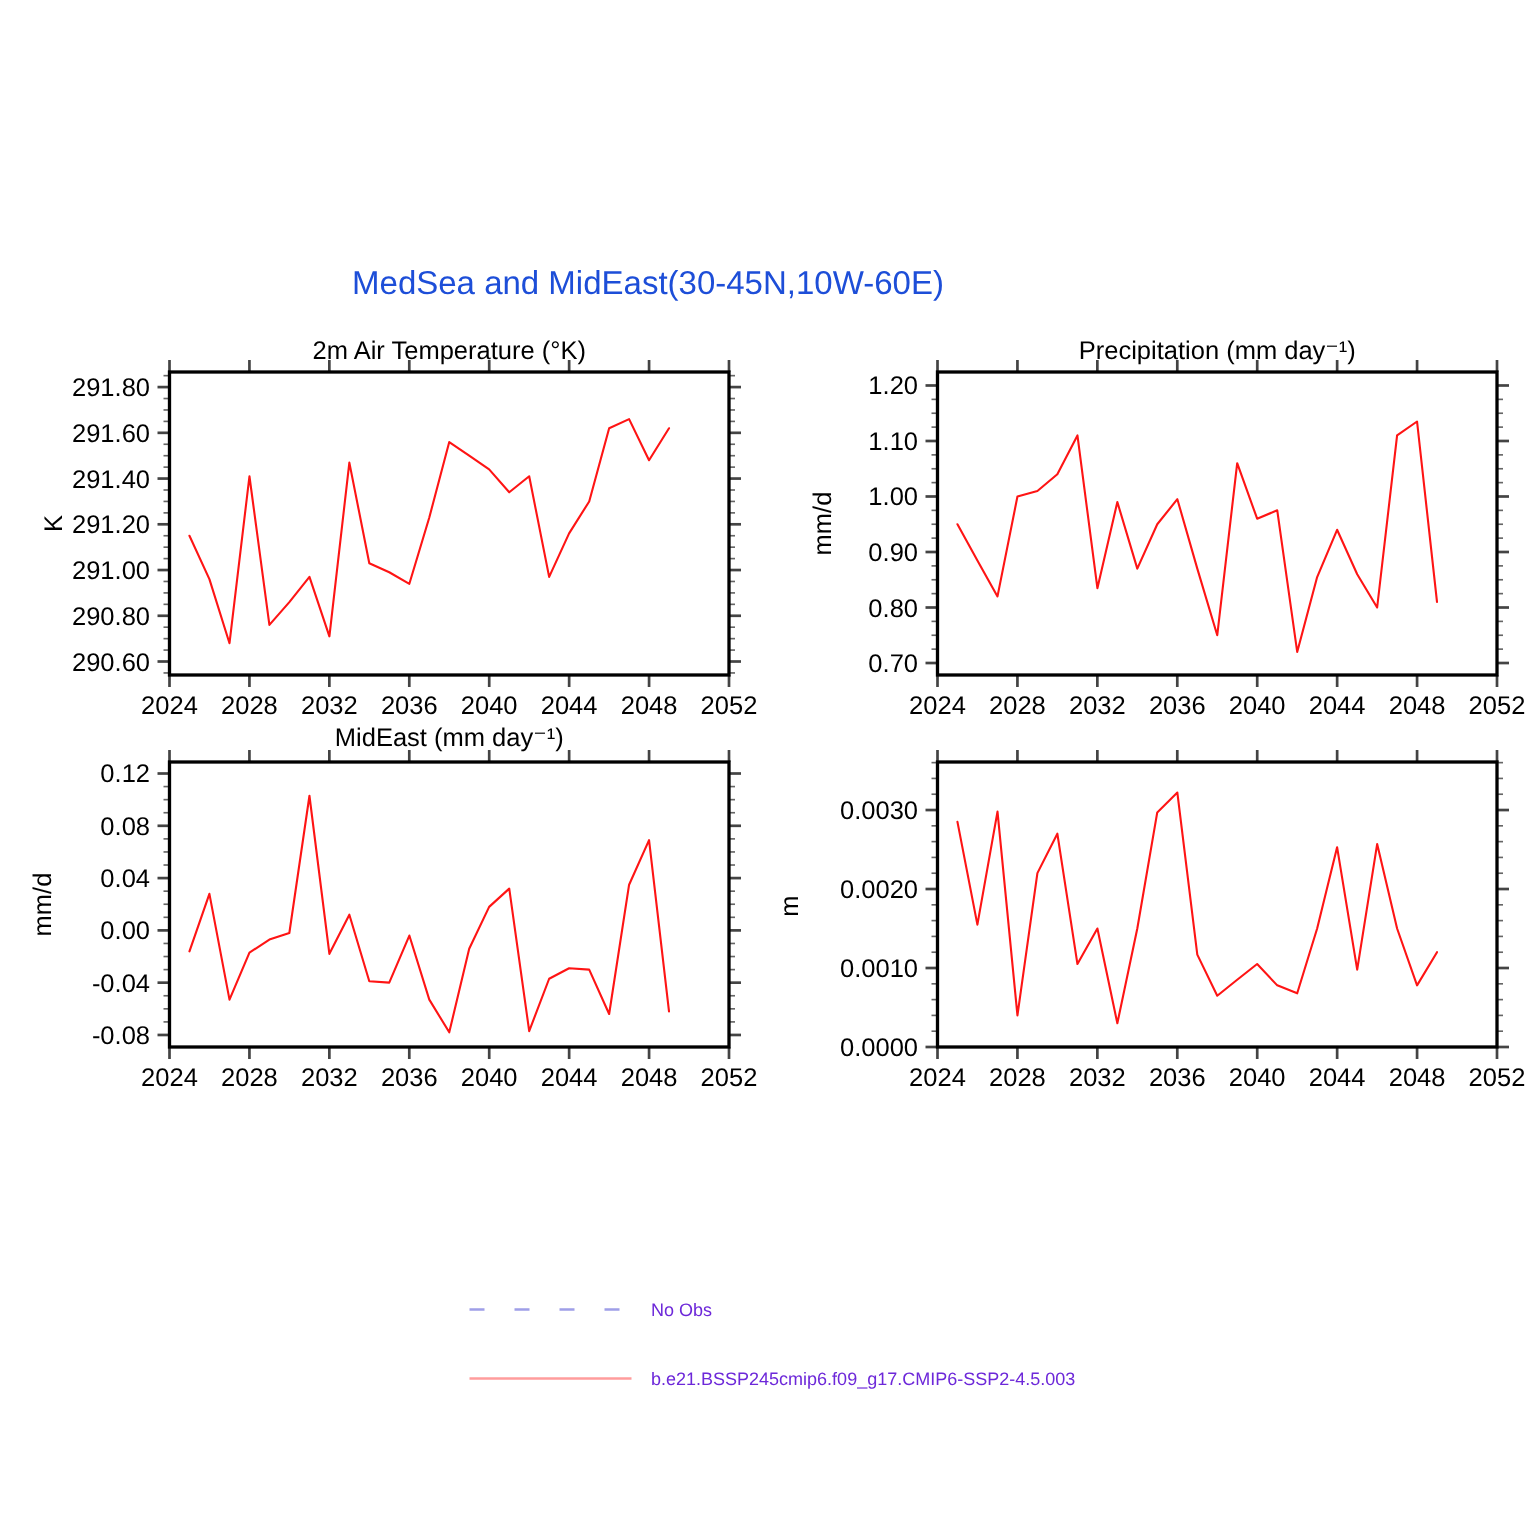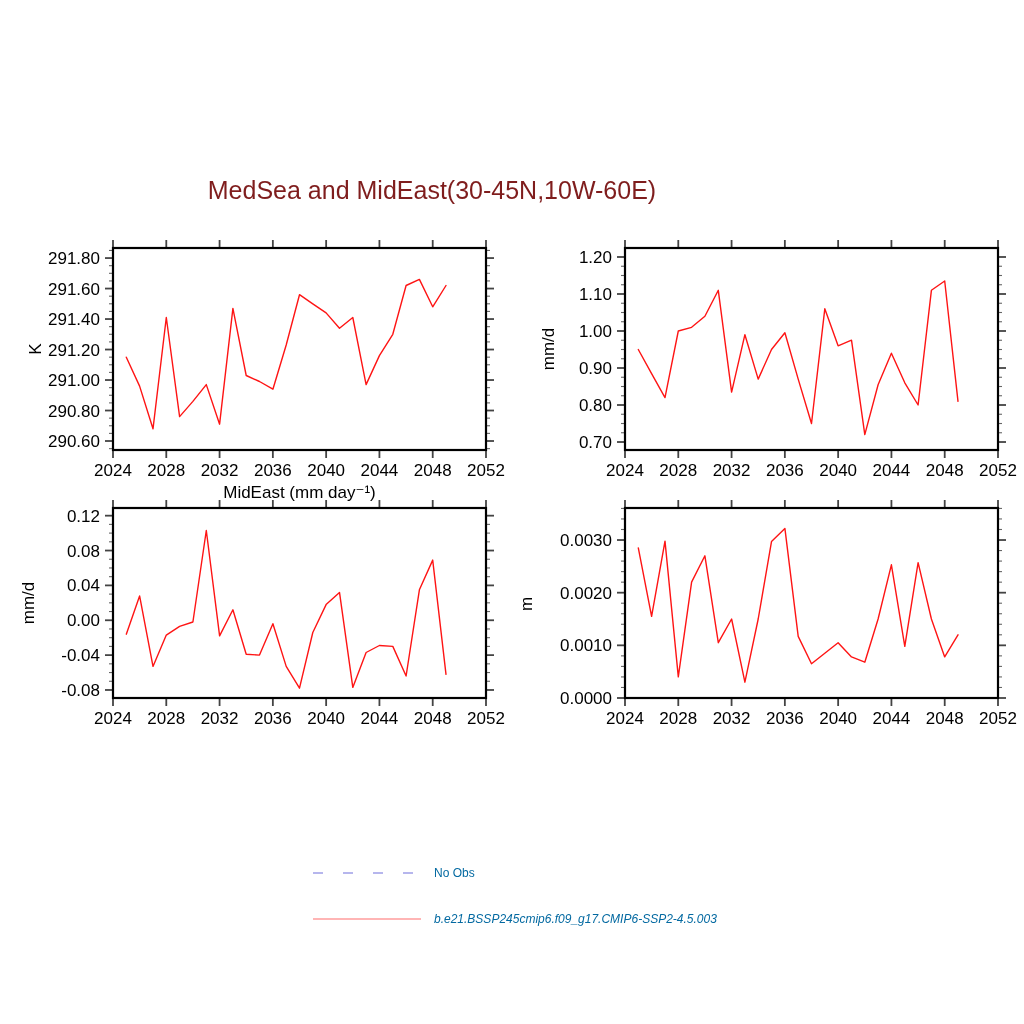--- a/index.html
+++ b/index.html
@@ -6,21 +6,21 @@
   #figure{
     position:relative;
     width:1024px;height:1024px;
     background:#ffffff;
     font-family:"Liberation Sans","DejaVu Sans",sans-serif;
     color:#000;
     overflow:hidden;
   }
   #main-title{
     position:absolute;left:0;top:176px;width:864px;
-    text-align:center;font-size:25px;color:#7f1d1d;
+    text-align:center;font-size:22px;color:#1d4ed8;
   }
   .ptitle{
     position:absolute;width:373px;text-align:center;
     font-size:17px;color:#000;white-space:nowrap;
   }
   .pt1{left:113px;top:224px;}
   .pt2{left:625px;top:224px;}
   .pt3{left:113px;top:482px;}
   .pt4{left:625px;top:482px;}
   .ylab{
@@ -29,22 +29,22 @@
   }
   .yl1{left:36px;top:349px;}
   .yl2{left:549px;top:349px;}
   .yl3{left:29px;top:603px;}
   .yl4{left:527px;top:604px;}
   svg#plots{position:absolute;left:0;top:0;}
   .legend-row{
     position:absolute;left:312px;display:flex;align-items:center;
   }
   .lg1{top:866px;}
-  .lg2{top:912px;font-style:italic;}
-  .legend-label{font-size:12px;margin-left:12px;color:#0369a1;white-space:nowrap;}
+  .lg2{top:912px;}
+  .legend-label{font-size:12px;margin-left:12px;color:#6d28d9;white-space:nowrap;}
   .ticktext{font-size:17px;fill:#000;}
 </style>
 </head>
 <body>
 
 <div id="figure">
 
   <svg id="plots" width="1024" height="1024">
       <g>
         <line x1="109" y1="448.6279245282997" x2="113" y2="448.6279245282997" stroke="#666" stroke-width="1.1"></line>
@@ -354,20 +354,22 @@
         <line x1="998" y1="698" x2="998" y2="706" stroke="#444" stroke-width="1.8"></line>
         <line x1="998" y1="500" x2="998" y2="508" stroke="#444" stroke-width="1.8"></line>
         <text x="998" y="724" text-anchor="middle" class="ticktext">2052</text>
         <rect x="625" y="508" width="373" height="190" fill="none" stroke="#000" stroke-width="2.2"></rect>
         <polyline points="638.3,547.9 651.6,616.4 665.0,541.1 678.3,676.9 691.6,582.1 704.9,555.8 718.3,642.7 731.6,619.0 744.9,682.2 758.2,619.0 771.5,541.6 784.9,528.4 798.2,636.4 811.5,663.8 824.8,653.2 838.1,642.7 851.5,656.9 864.8,662.2 878.1,619.0 891.4,564.8 904.8,646.4 918.1,562.7 931.4,619.0 944.7,656.9 958.0,634.8" fill="none" stroke="#fe1414" stroke-width="1.4" stroke-linejoin="round" stroke-linecap="round"></polyline>
       </g>
     </svg>
 
   <div id="main-title">MedSea and MidEast(30-45N,10W-60E)</div>
 
+  <div class="ptitle pt1">2m Air Temperature (°K)</div>
+  <div class="ptitle pt2">Precipitation (mm day⁻¹)</div>
   <div class="ptitle pt3">MidEast (mm day⁻¹)</div>
 
   <div class="ylab yl1">K</div>
   <div class="ylab yl2">mm/d</div>
   <div class="ylab yl3">mm/d</div>
   <div class="ylab yl4">m</div>
 
   <div class="legend-row lg1">
     <svg width="110" height="12">
       <line id="lg-line-0" x1="1" y1="6" x2="109" y2="6" stroke-width="1.6" stroke-dasharray="10 20" stroke="#9f9fe8"></line>

